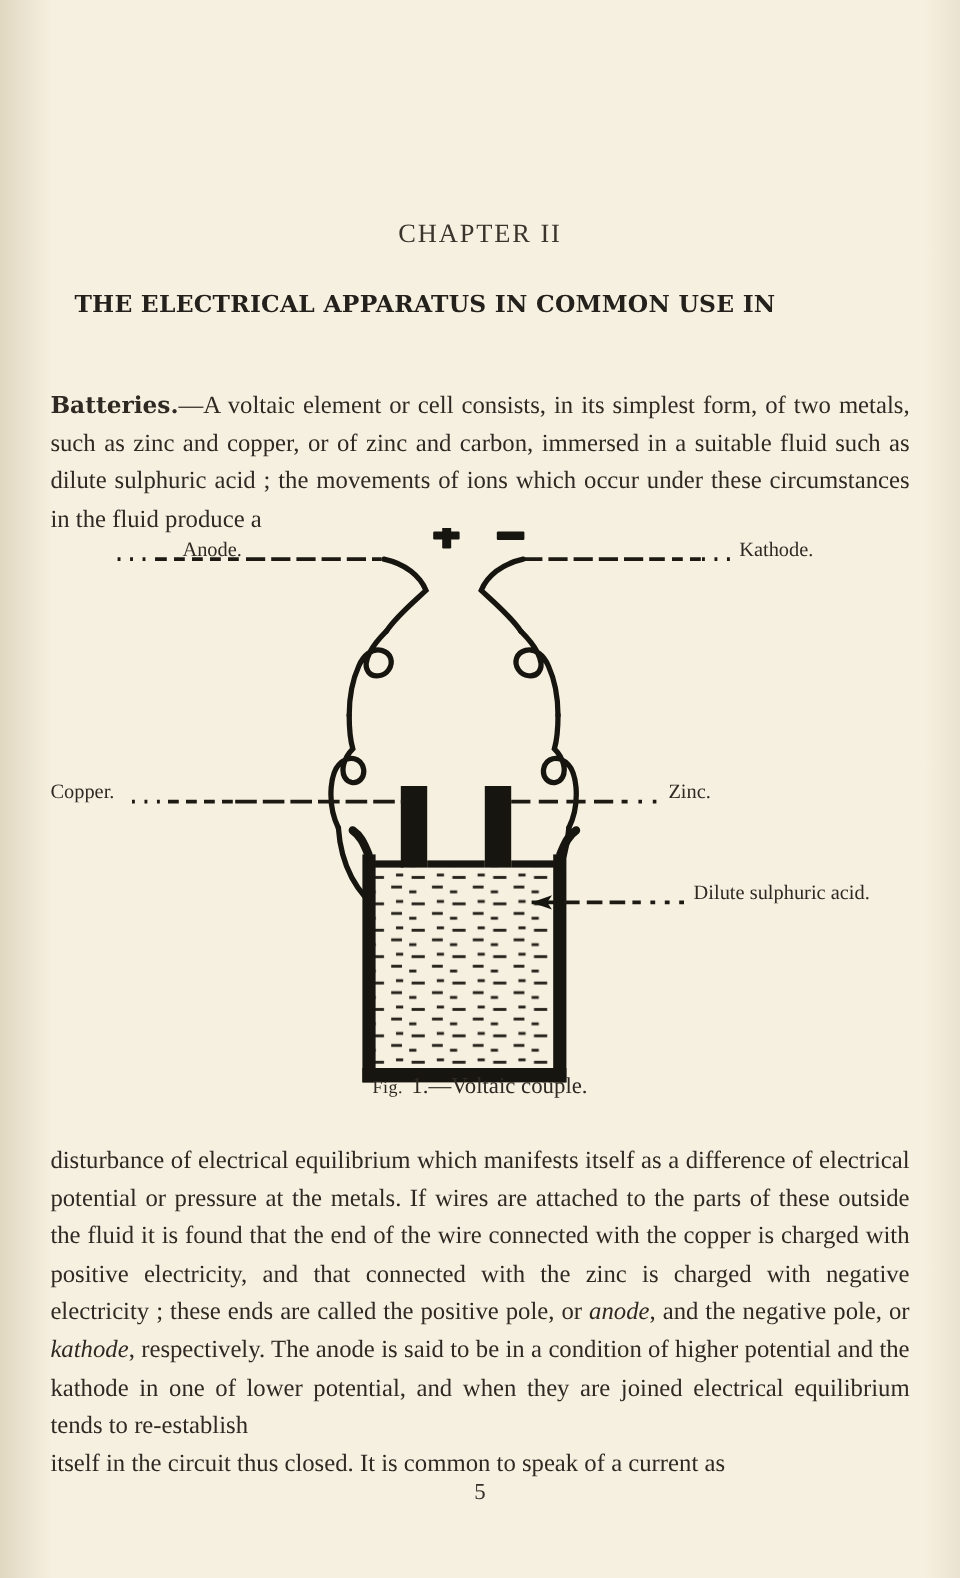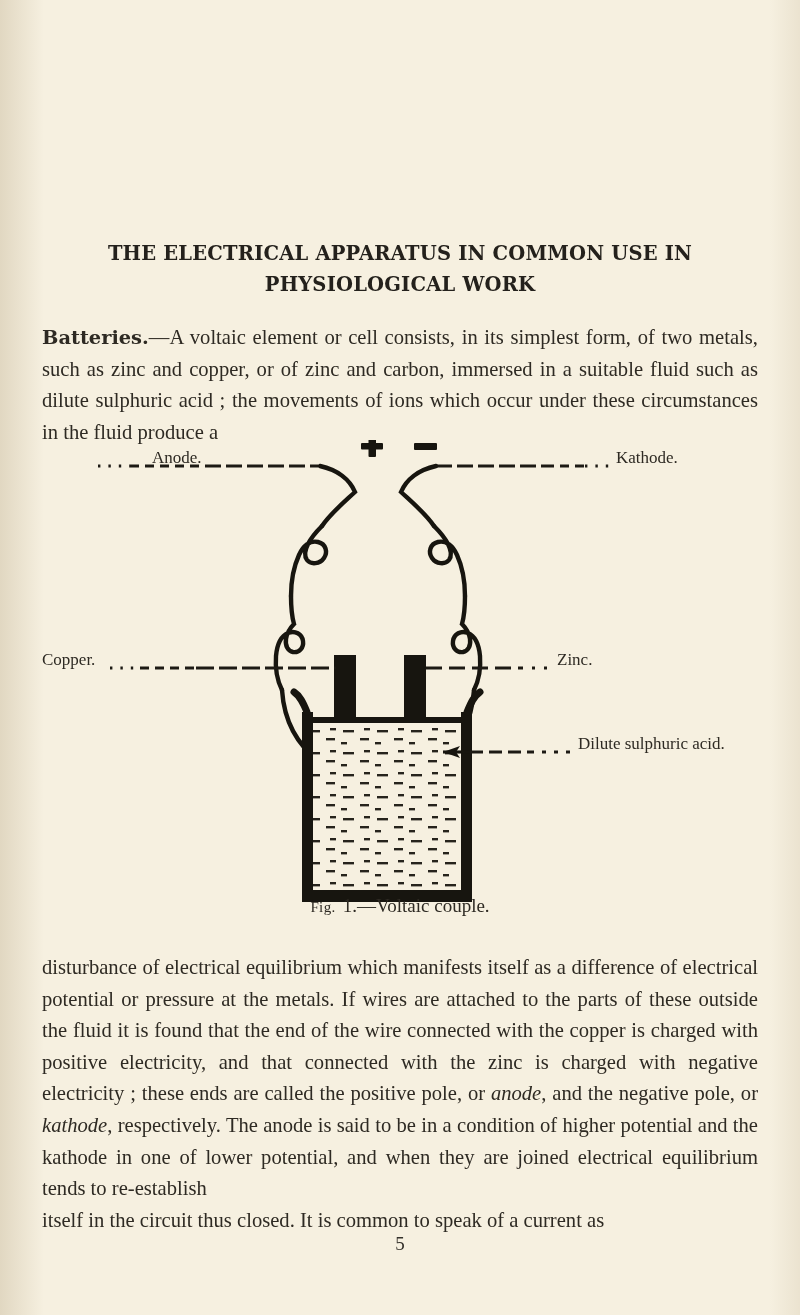--- a/index.html
+++ b/index.html
@@ -40,21 +40,21 @@
     position: absolute;
     top: 182px; left: 0; right: 0;
     text-align: center;
     font-size: 22px;
     letter-spacing: 1.6px;
     color: #3a352c;
   }
   .title-block {
     position: absolute;
     top: 238px; left: 62px; right: 62px;
-    text-align: center;
+    text-align: left;
     font-family: "DejaVu Serif", "Liberation Serif", serif;
     font-weight: bold;
     font-size: 19.5px;
     letter-spacing: 0.2px;
     line-height: 31px;
     color: #24211c;
   }
   .title-block .l2 { display: block; }
 
   
@@ -113,24 +113,24 @@
   .sr { position:absolute; width:1px;height:1px;overflow:hidden;clip:rect(0 0 0 0); }
 </style>
 </head>
 <body>
 
 <div class="page">
 
   <div class="paper-gutter"></div>
   <div class="paper-gutter-r"></div>
 
+  <div class="chapter-head">CHAPTER II</div>
 
   <div class="title-block">
     <span class="l1">THE ELECTRICAL APPARATUS IN COMMON USE IN</span>
-    <span class="l2">PHYSIOLOGICAL WORK</span>
   </div>
 
   <div class="body-top">
     <p><span class="lead">Batteries.</span><span>—A voltaic element or cell consists, in its simplest form, of two metals, such as zinc and copper, or of zinc and carbon, immersed in a suitable fluid such as dilute sulphuric acid ; the movements of ions which occur under these circumstances in the fluid produce a</span></p>
   </div>
 
   <div class="figure">
     <svg width="800" height="470" viewBox="0 0 800 470" xmlns="http://www.w3.org/2000/svg">
 
       <g fill="#17150f">

